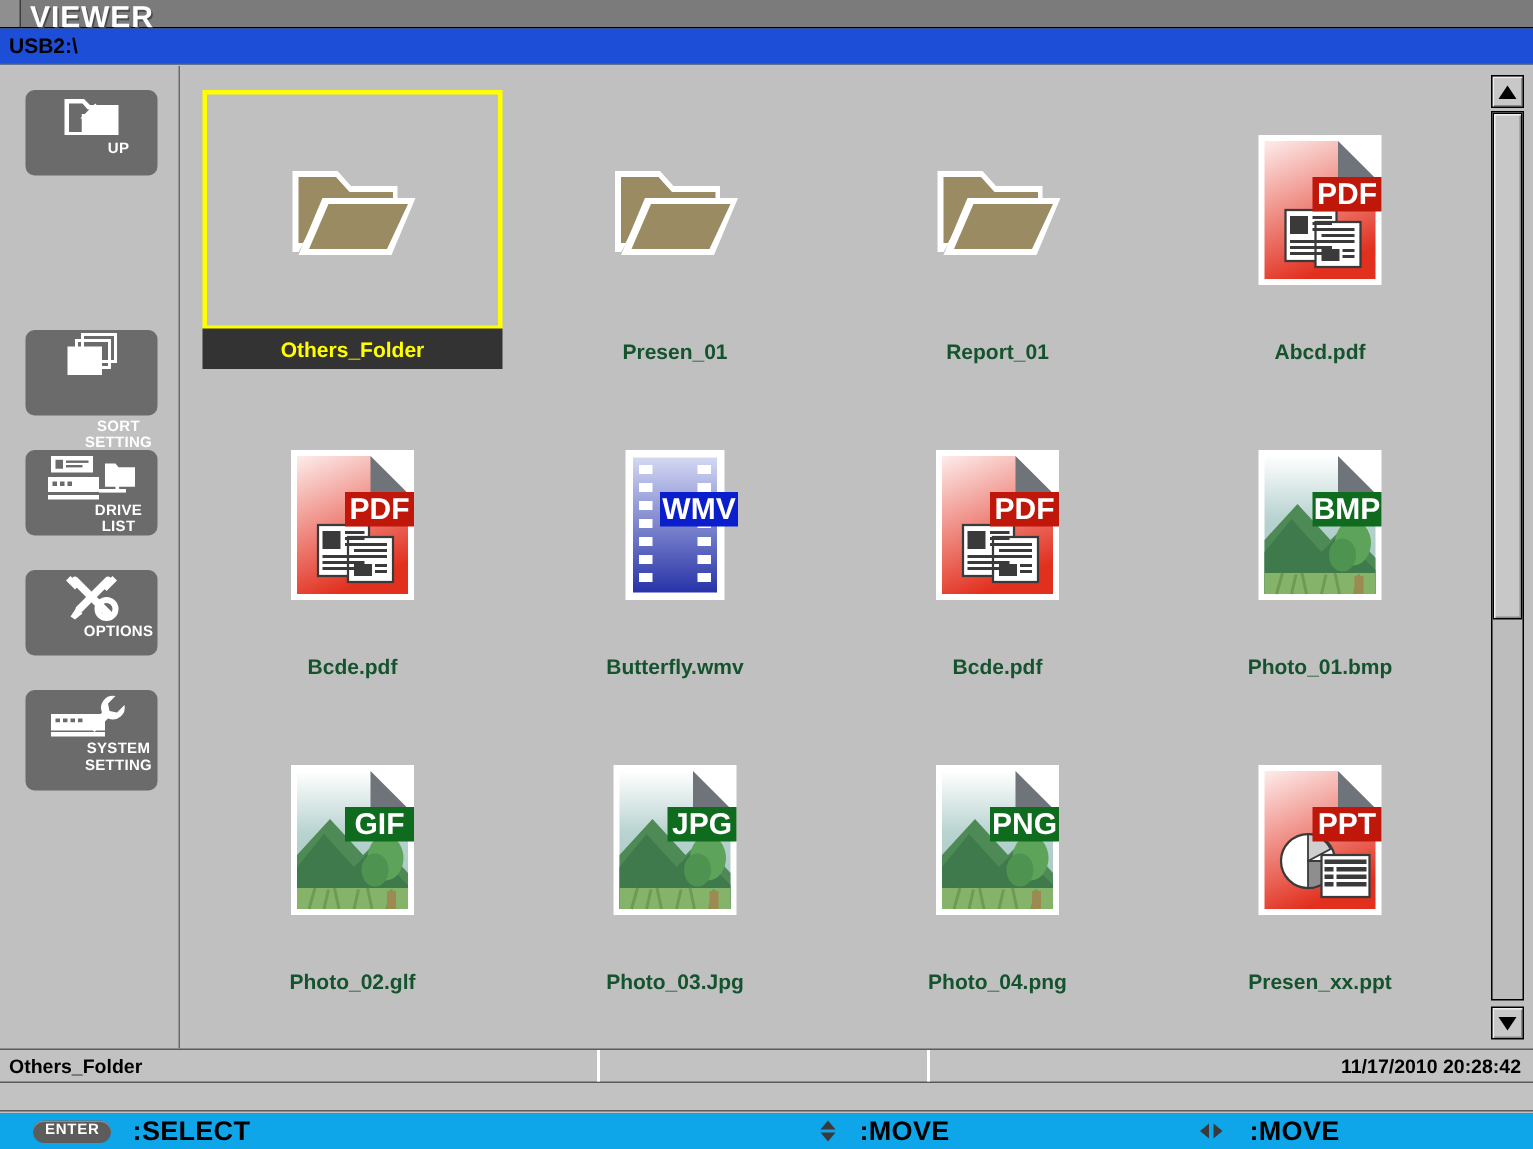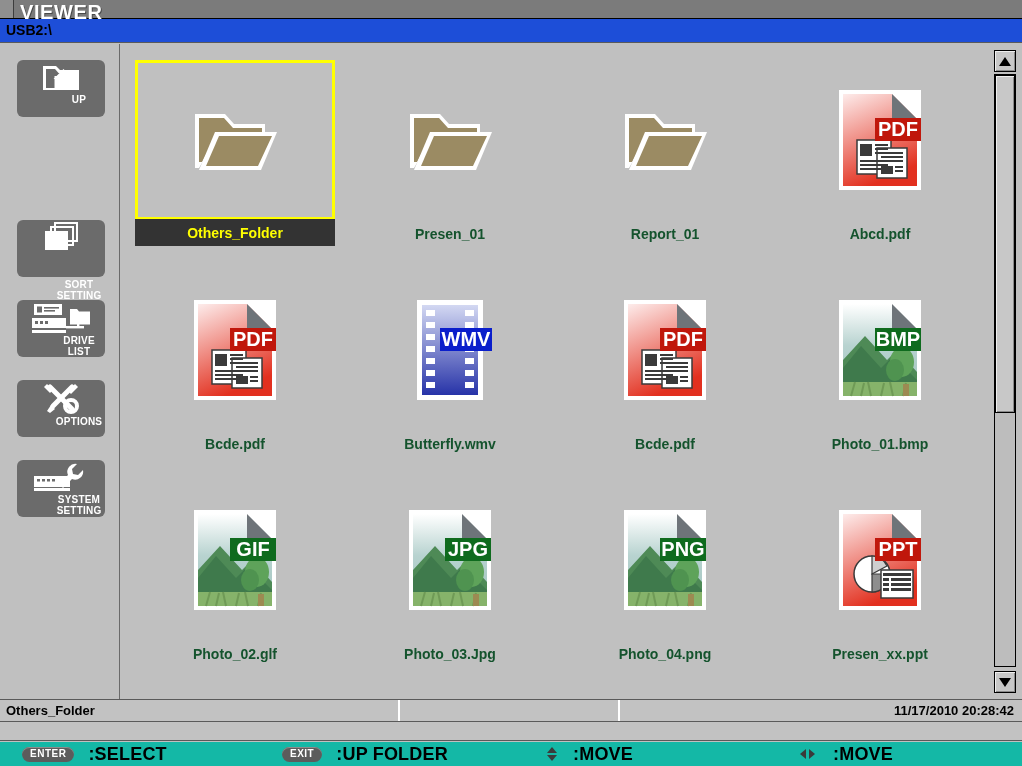--- a/index.html
+++ b/index.html
@@ -60,21 +60,21 @@
   .sbtn .sbl{
     color:#fff;font-size:10px;font-weight:bold;text-align:center;line-height:11px;
     letter-spacing:.2px;
     padding-left:36px;
   }
   #btn-up      {top:16px;height:57px;}
   #btn-thumb   {top:96px;height:57px;}
   #btn-sort    {top:176px;height:57px;gap:25px;}
   #btn-drive   {top:256px;height:57px;}
   #btn-options {top:336px;height:57px;}
-  #btn-system  {top:416px;height:57px;}
+  #btn-system  {top:416px;height:67px;}
 
   
   .filearea{
     position:absolute;left:120px;top:0;width:868px;height:655px;
     background:#c0c0c0;overflow:hidden;
   }
   .grid{position:absolute;left:0;top:0;width:868px;height:655px;}
   .cell{
     position:absolute;width:200px;height:195px;
   }
@@ -137,21 +137,21 @@
   .st-date span{position:absolute;right:8px;top:3px;font-size:13px;font-weight:bold;color:#000;}
 
   .spacerbar{
     position:absolute;left:0;top:722px;width:1022px;height:19px;background:#c2c2c2;
     border-bottom:1px solid #5a5a5a;box-sizing:border-box;
   }
 
   
   .footer{
     position:absolute;left:0;top:742px;width:1022px;height:24px;
-    background:#14b8a6;box-sizing:border-box;
+    background:#0ea5e9;box-sizing:border-box;
   }
   .hint{position:absolute;top:0;height:24px;display:flex;align-items:center;}
   .pill{
     background:#5c5c5c;color:#fff;border-radius:8px;
     font-size:10px;font-weight:bold;letter-spacing:.5px;
     padding:2px 8px 3px 8px;line-height:10px;
     box-shadow:inset 0 1px 0 #8c8c8c;
   }
   .hint .htxt{
     font-size:18px;font-weight:bold;color:#000;margin-left:14px;letter-spacing:.2px;
@@ -638,24 +638,20 @@
       <span>11/17/2010  20:28:42</span>
     </div>
   </div>
   <div class="spacerbar"></div>
 
   <div class="footer">
     <div class="hint" id="hint-select">
       <span class="pill">ENTER</span>
       <span class="htxt">:SELECT</span>
     </div>
-    <div class="hint" id="hint-up">
-      <span class="pill">EXIT</span>
-      <span class="htxt">:UP FOLDER</span>
-    </div>
     <div class="hint" id="hint-mv1">
       <span class="arrows-v">
         <i class="av-up"></i>
           <i class="av-dn"></i>
       </span>
       <span class="htxt">:MOVE</span>
     </div>
     <div class="hint" id="hint-mv2">
       <span class="arrows-h">
         <i class="ah-l"></i>

